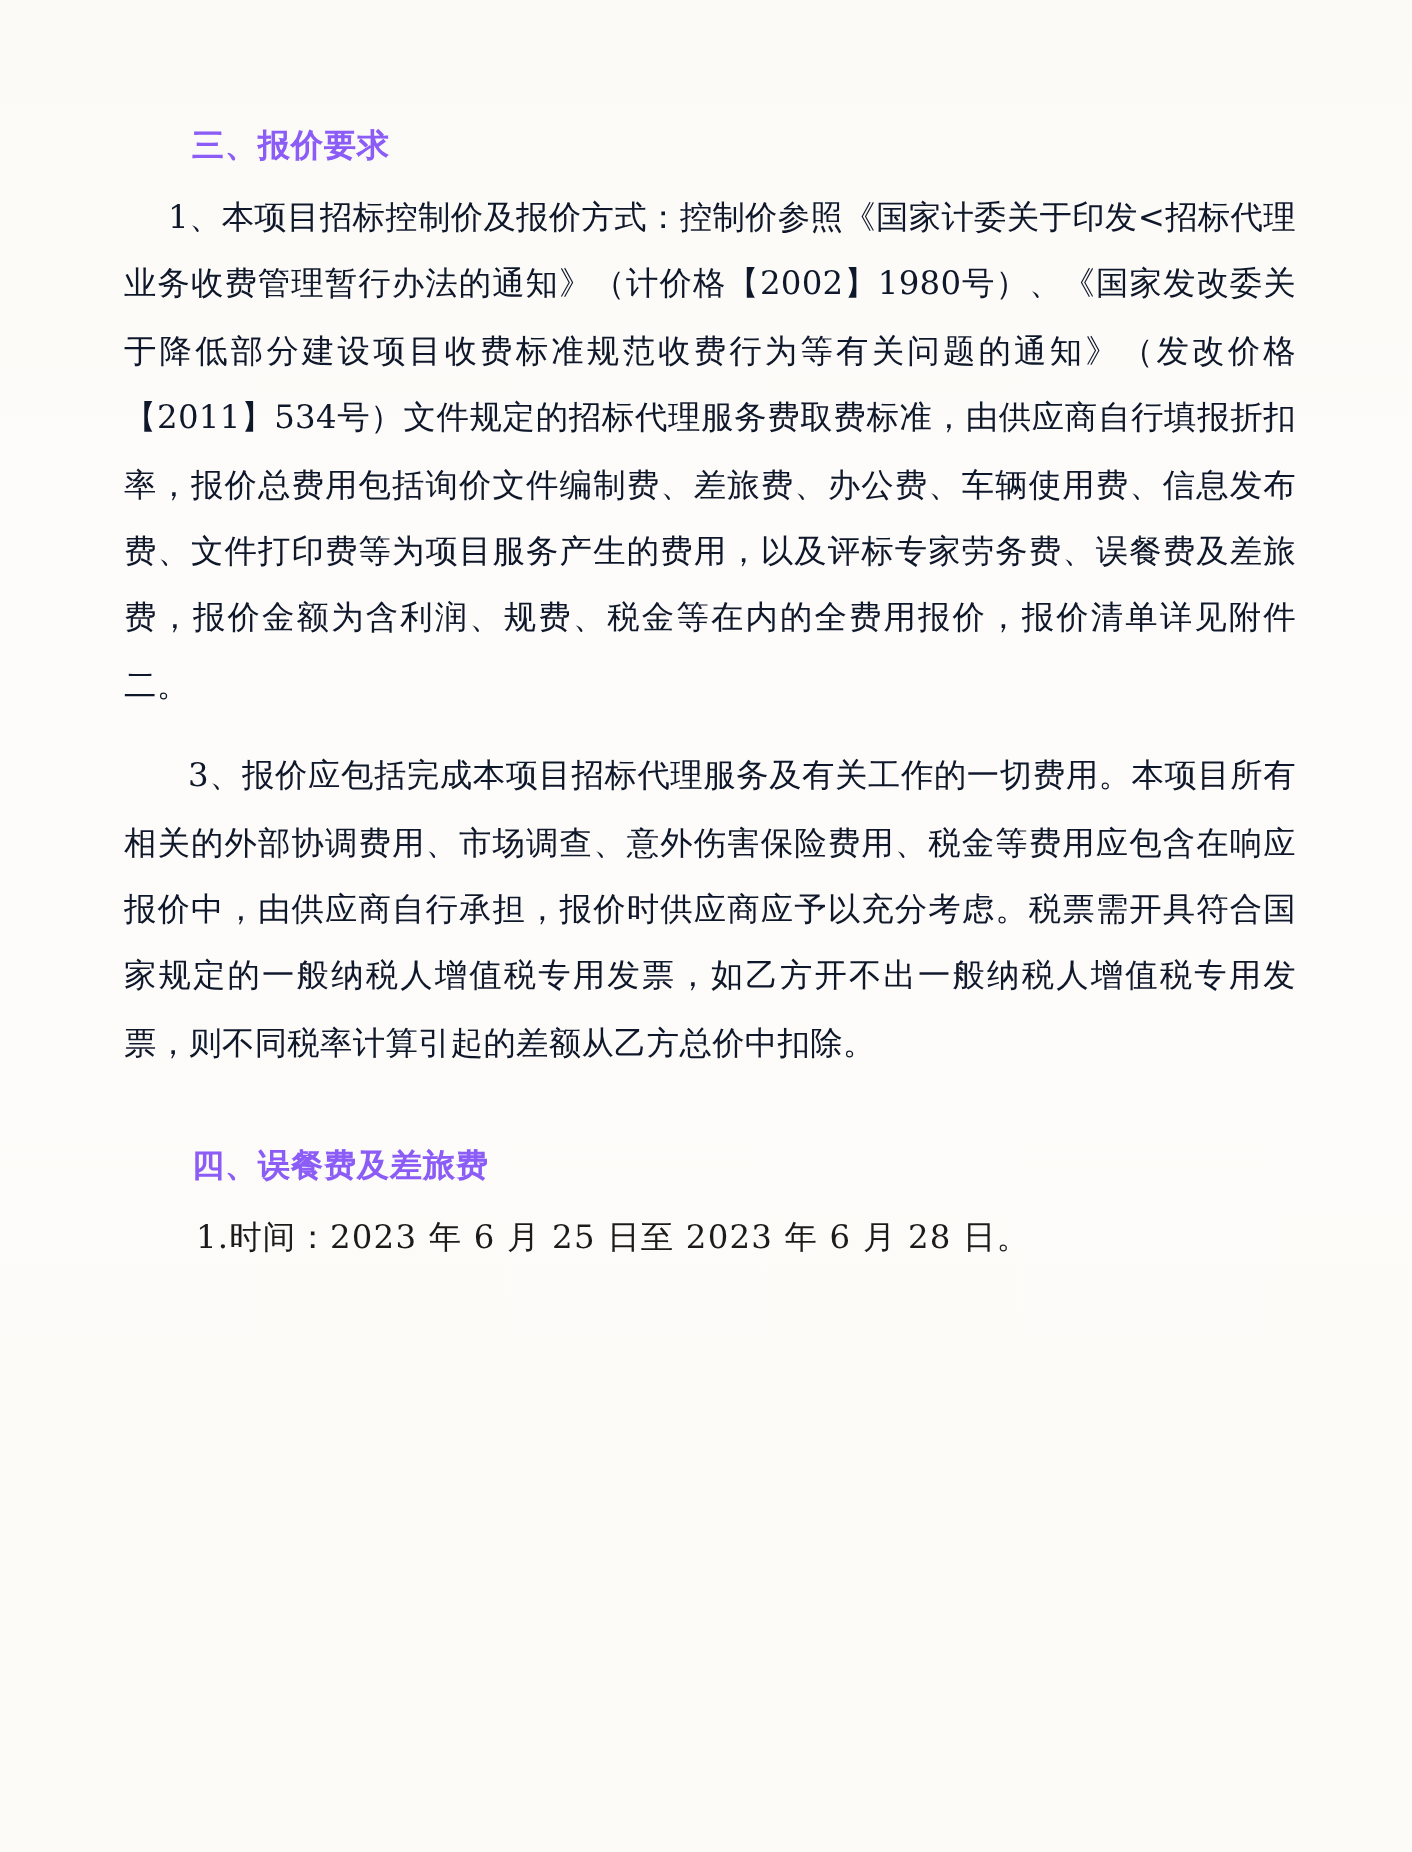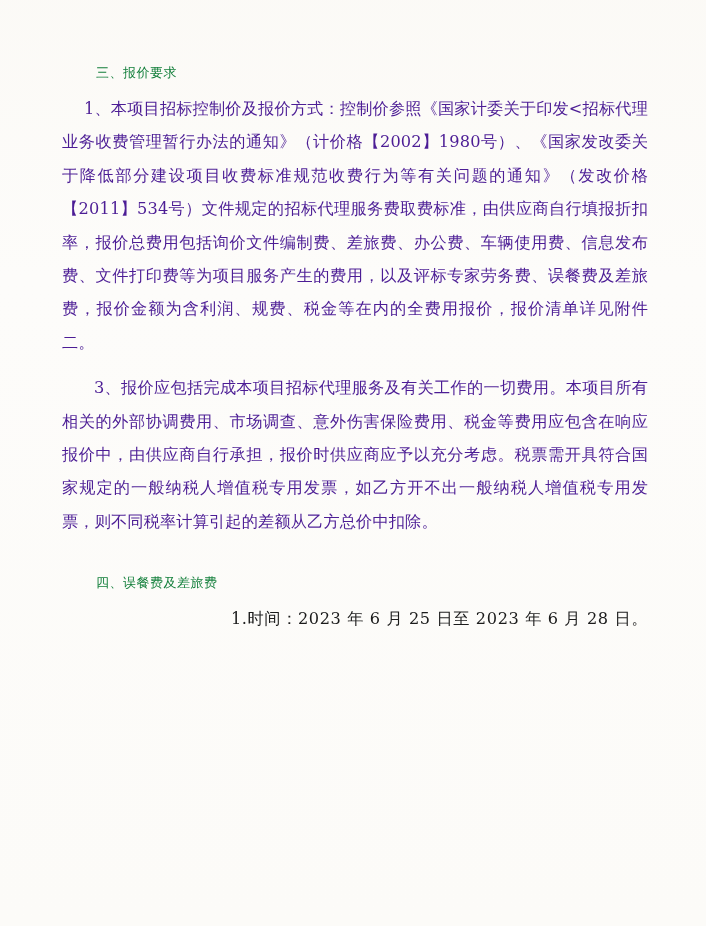--- a/index.html
+++ b/index.html
@@ -28,57 +28,56 @@
     position: absolute;
     left: 0; top: 0; right: 0; bottom: 0;
     background: linear-gradient(180deg, rgba(250,248,243,0.55), rgba(253,252,250,0.2) 30%, rgba(251,250,246,0.5));
     pointer-events: none;
   }
   .content {
     position: relative;
     z-index: 2;
   }
   h2.heading {
-    font-size: 13px;
-    font-weight: 400;
+    font-size: 16px;
+    font-weight: 700;
     margin: 0 0 4px 0;
     padding: 0 0 0 34px;
     letter-spacing: 0.5px;
     line-height: 30px;
     font-family: "DejaVu Sans", sans-serif;
-    color: #15803d;
+    color: #8b5cf6;
   }
   h2.heading.second {
     margin-top: 14px;
   }
   p.para {
     font-size: 16.2px;
     line-height: 33.4px;
     margin: 0;
     text-align: justify;
     text-justify: inter-ideograph;
     text-indent: 32px;
     letter-spacing: 0.15px;
-    color: #4c1d95;
+    color: #0f172a;
   }
   p.para.tight {
     text-indent: 22px;
   }
   .blk {
     margin-bottom: 2px;
   }
   .spacer-sm { height: 5px; }
   .spacer-md { height: 9px; }
   .last-line {
     font-size: 16.2px;
     line-height: 33.4px;
     text-indent: 36px;
     letter-spacing: 0.6px;
     margin: 0;
-    text-align: right;
   }
   .num-latin {
     font-family: "DejaVu Serif", serif;
   }
 </style>
 </head>
 <body>
 
 <div class="page">
   <div class="content">

